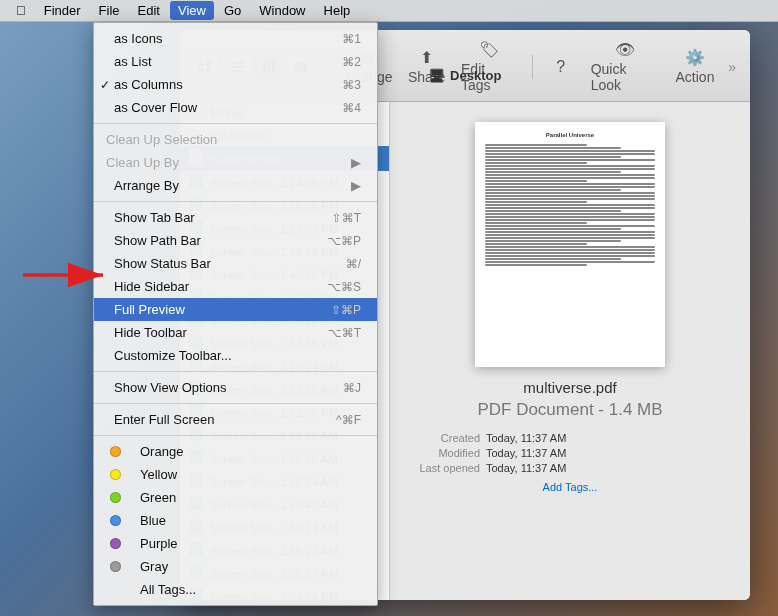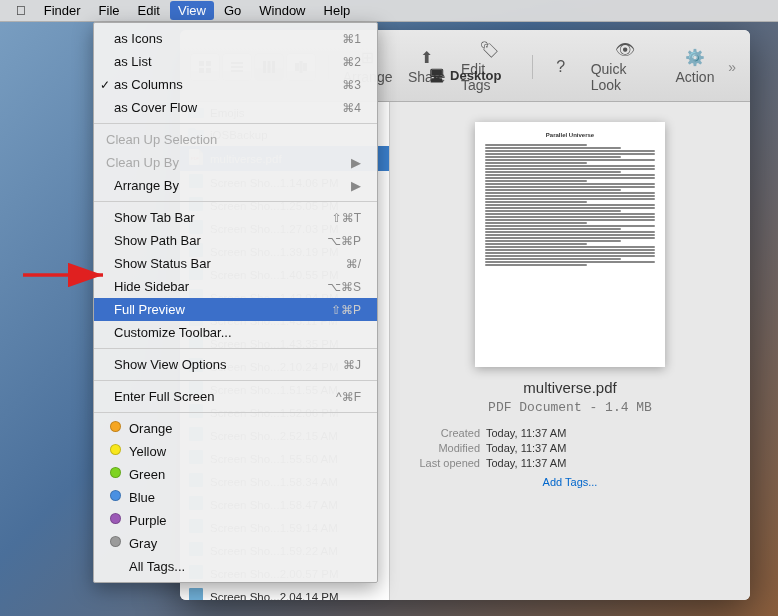--- a/index.html
+++ b/index.html
@@ -216,24 +216,23 @@
     .pdf-line.medium { width: 80%; }
 
     .file-info-name {
       font-size: 15px;
       font-weight: 500;
       color: #333;
       margin-bottom: 4px;
     }
 
     .file-info-type {
-      font-size: 13px;
+      font-size: 17px;
       color: #777;
       margin-bottom: 12px;
-      font-family: Liberation Mono, monospace;
     }
 
     .file-info-table {
       width: 100%;
       font-size: 11px;
     }
 
     .file-info-row {
       display: flex;
       gap: 6px;
@@ -349,26 +348,26 @@
 
     .menu-divider {
       height: 1px;
       background: #ccc;
       margin: 4px 0;
     }
 
     
     .tag-entry {
       display: flex;
-      align-items: flex-start;
+      align-items: center;
       padding: 4px 8px 4px 16px;
       cursor: pointer;
       font-size: 13px;
       color: #111;
-      gap: 8px;
+      gap: 19px;
     }
 
     .tag-dot {
       width: 11px;
       height: 11px;
       border-radius: 50%;
       flex-shrink: 0;
     }
 
     
@@ -744,20 +743,24 @@
     </div>
     <div class="menu-entry">
       <span>Hide Sidebar</span>
       <span class="shortcut">⌥⌘S</span>
     </div>
     <div class="menu-entry highlighted">
       <span>Full Preview</span>
       <span class="shortcut">⇧⌘P</span>
     </div>
     <div class="menu-entry">
+      <span>Hide Toolbar</span>
+      <span class="shortcut">⌥⌘T</span>
+    </div>
+    <div class="menu-entry">
       <span>Customize Toolbar...</span>
     </div>
     <div class="menu-divider"></div>
     <div class="menu-entry">
       <span>Show View Options</span>
       <span class="shortcut">⌘J</span>
     </div>
     <div class="menu-divider"></div>
     <div class="menu-entry">
       <span>Enter Full Screen</span>

